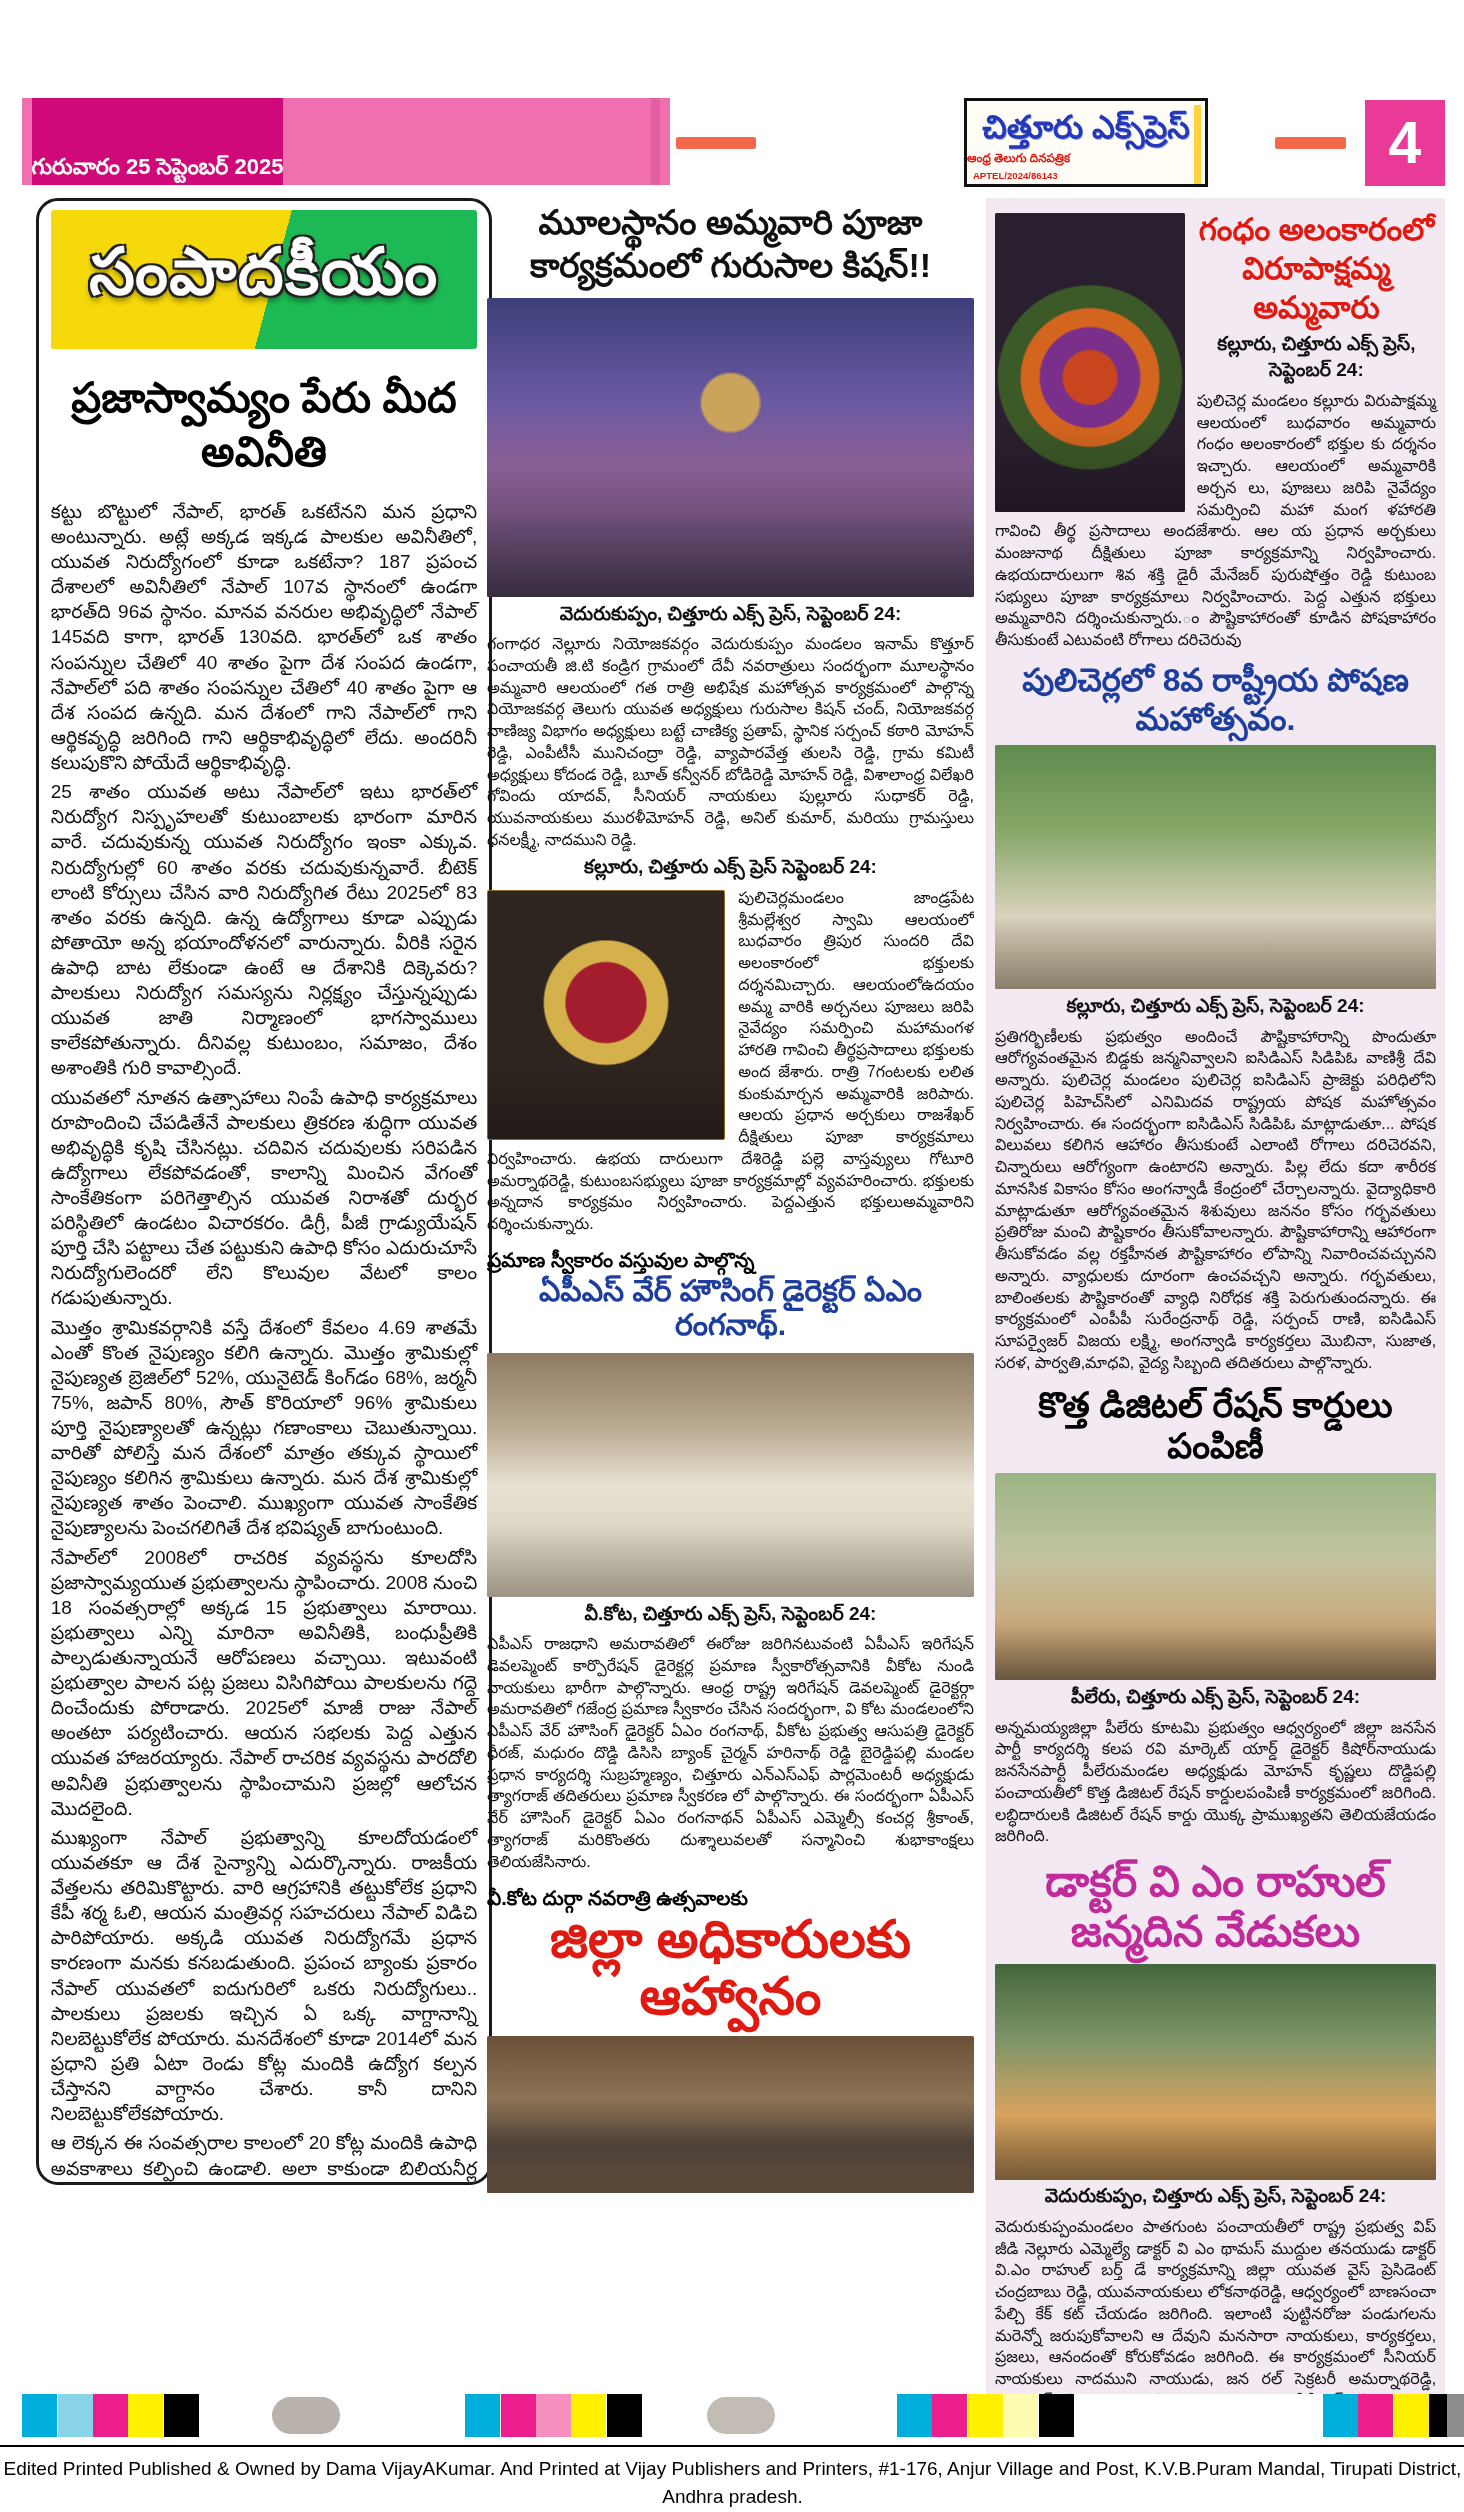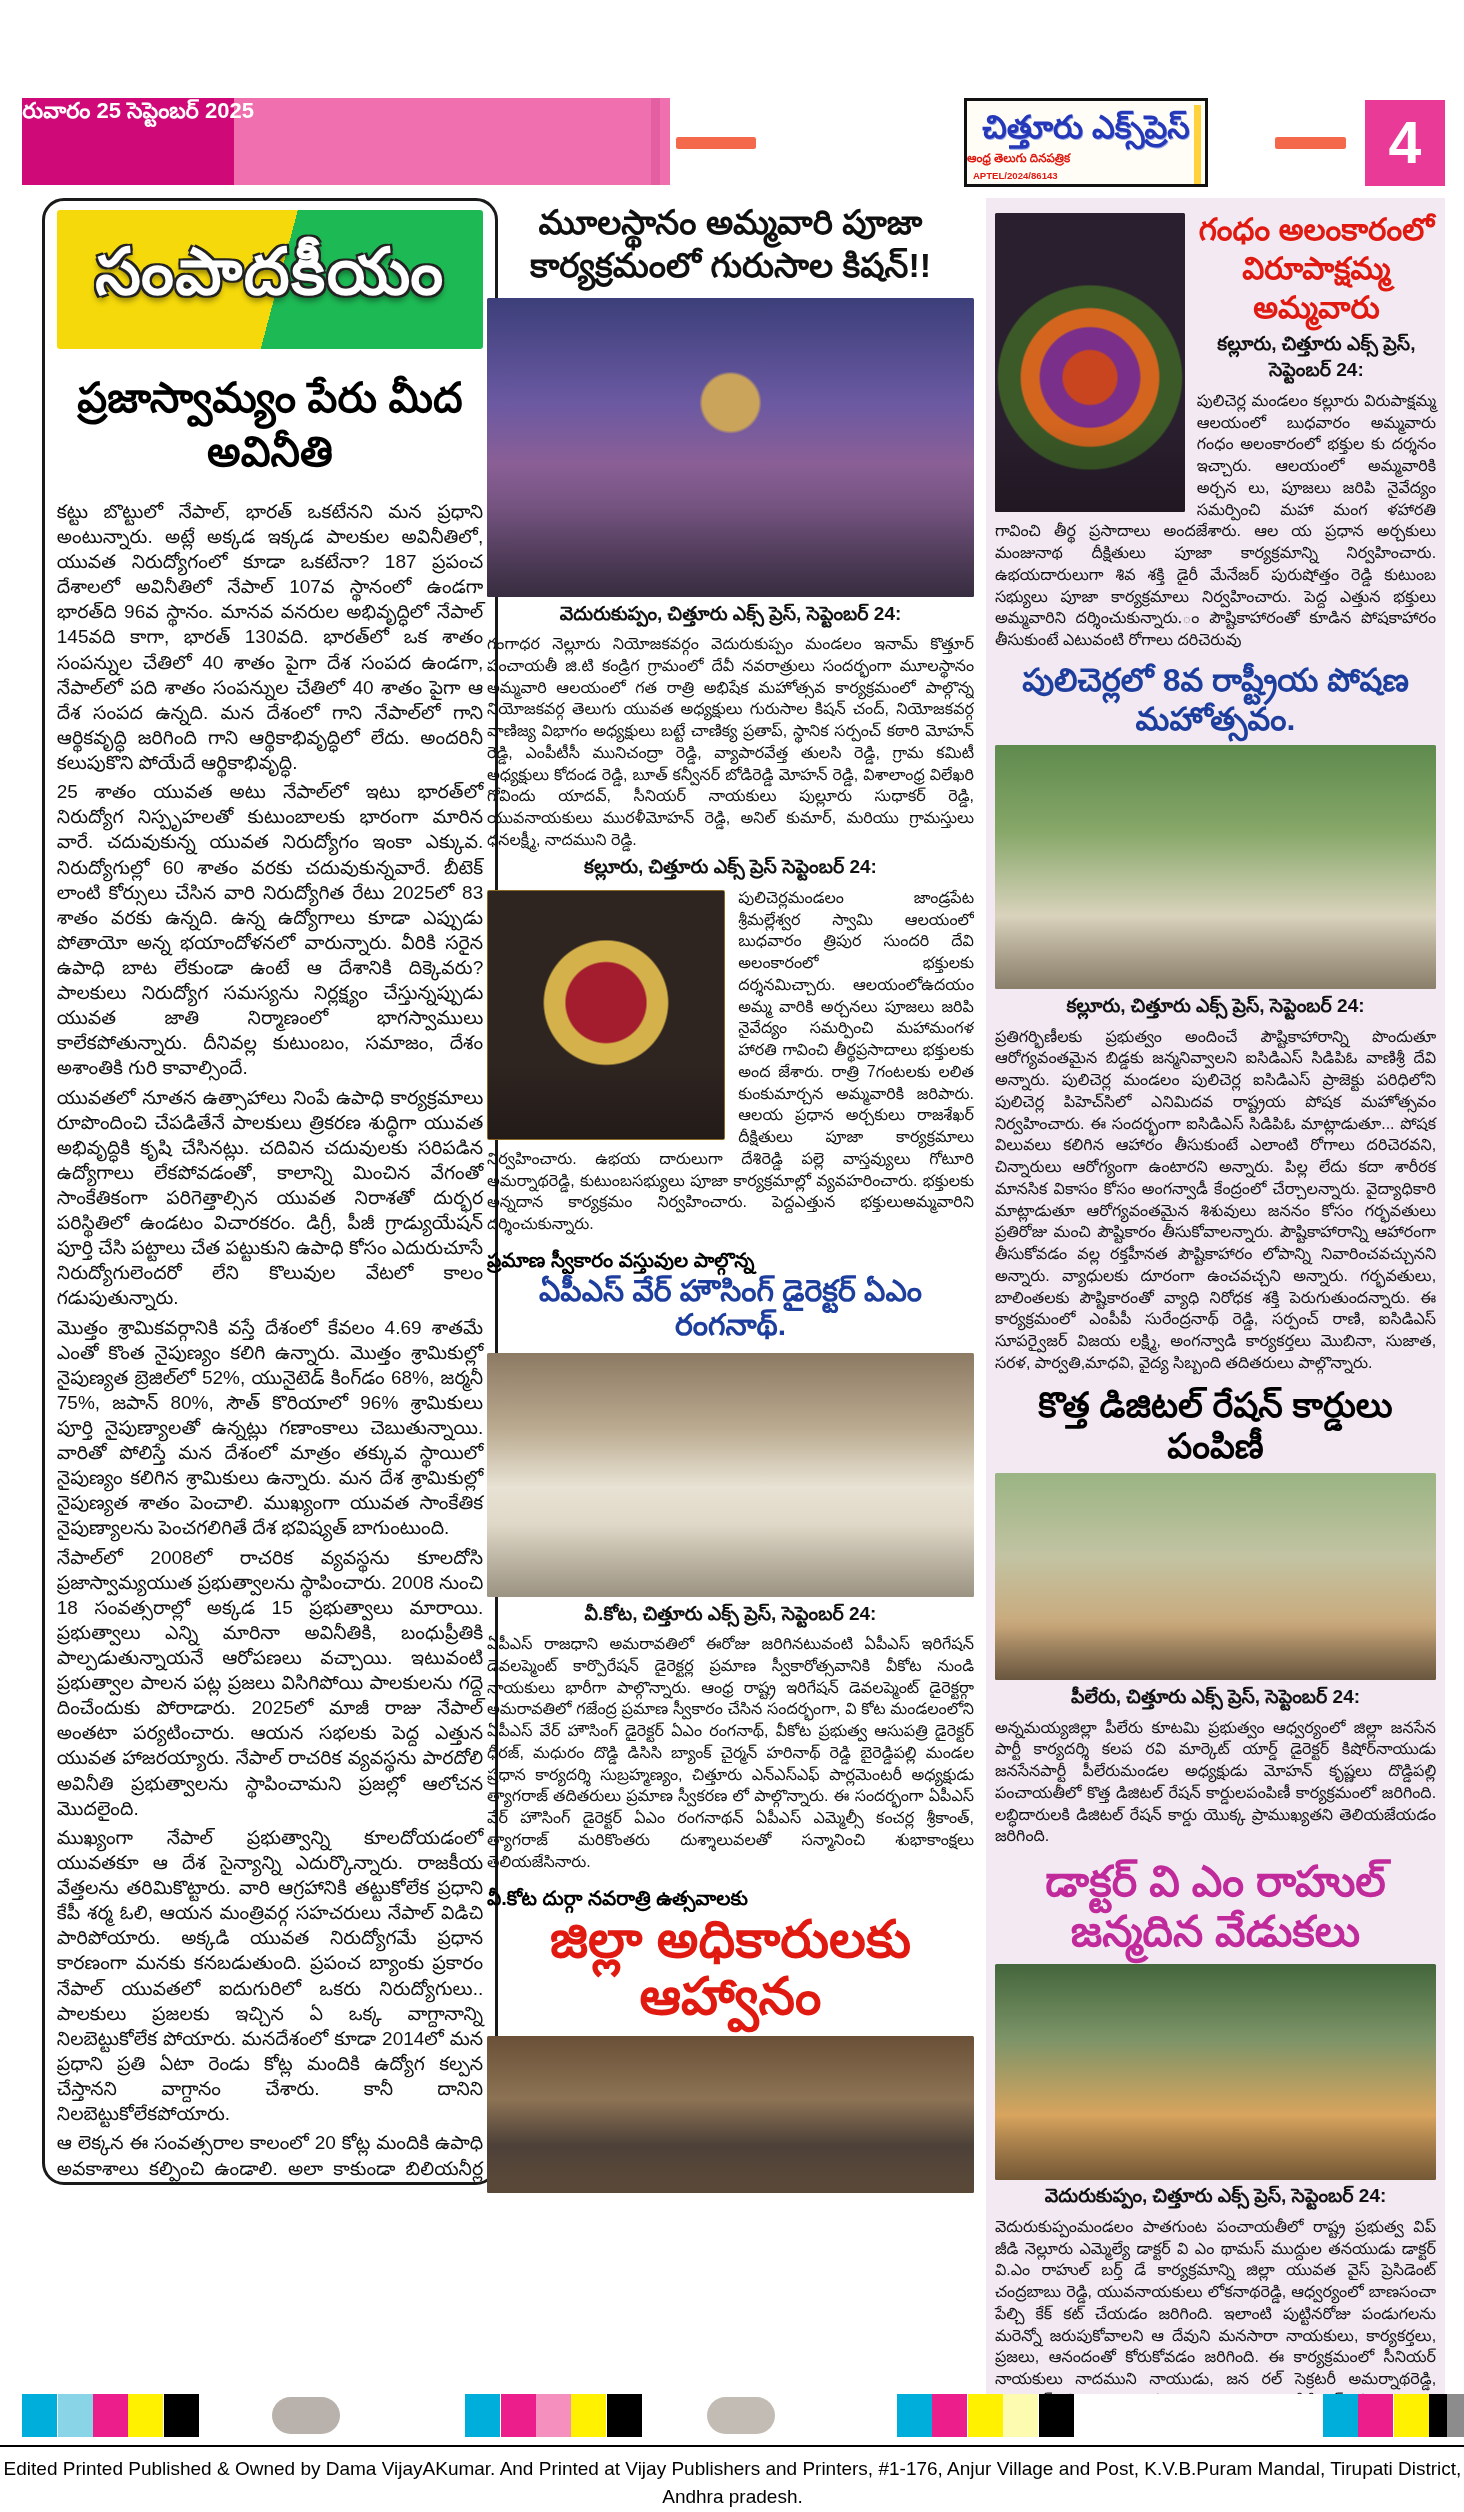--- a/index.html
+++ b/index.html
@@ -3,38 +3,38 @@
 <meta charset="utf-8">
 <style>
   html,body{margin:0;padding:0;}
   body{
     width:1465px;height:2512px;position:relative;background:#ffffff;
     font-family:"Liberation Sans", sans-serif;color:#111;
   }
   .abs{position:absolute;}
   
   .date-box{left:22px;top:98px;width:648px;height:87px;background:#f06fae;}
-  .date-box .dark{position:absolute;left:0;top:0;width:212px;height:100%;background:#cf0a78;
-    display:flex;align-items:flex-start;justify-content:center;}
+  .date-box .dark{position:absolute;left:10px;top:0;width:251px;height:100%;background:#cf0a78;
+    display:flex;align-items:flex-end;justify-content:center;}
   .date-box .edge{position:absolute;right:10.3px;top:0;width:8.9px;height:100%;background:#e35fa2;}
   .date-text{color:#fff;font-size:22px;font-weight:bold;white-space:nowrap;}
   .dash{background:#f4694b;height:11.8px;border-radius:2.2px;}
   .dash1{left:676px;top:137px;width:80px;}
   .dash2{left:1275px;top:137px;width:71px;}
   .masthead{left:964px;top:98px;width:244px;height:89px;background:#fffdf6;
     border:3px solid #111;box-sizing:border-box;overflow:hidden;}
   .masthead .ystrip{position:absolute;right:4.4px;top:4.4px;width:6.6px;height:80px;background:#ffd23d;}
   .mh-title{margin-top:10.3px;text-align:center;font-size:32px;font-weight:bold;color:#2438b8;
     text-shadow:0.7px 0.7px 0 #9aa8e8;line-height:1.05;}
   .mh-sub{text-align:left;font-size:11.8px;font-weight:bold;color:#e01911;margin-top:6px;}
   .mh-reg{position:absolute;left:5.9px;bottom:3px;font-size:9.6px;font-weight:bold;color:#e01911;}
   .page-num{left:1365px;top:100px;width:80px;height:86px;background:#e83a96;color:#fff;
     display:flex;align-items:center;justify-content:center;font-size:59px;font-weight:bold;}
   
-  .editorial{left:42px;top:198px;width:456px;height:1987px;border:3.7px solid #1a1a1a;
+  .editorial{left:36px;top:198px;width:456px;height:1987px;border:3.7px solid #1a1a1a;
     border-radius:22px;box-sizing:border-box;background:#fff;padding:8.9px 11.8px;overflow:hidden;}
   .ed-banner{height:139px;background:linear-gradient(105deg,#f5d90a 0%,#f5d90a 52%,#1db954 52%,#1db954 100%);
     display:flex;align-items:center;justify-content:center;border-radius:3px;}
   .ed-banner span{font-size:65px;font-weight:bold;color:#fff;letter-spacing:1.5px;
     text-shadow:2.2px 2.2px 0 #222,-2.2px -2.2px 0 #222,2.2px -2.2px 0 #222,-2.2px 2.2px 0 #222,0 5.2px 6.6px rgba(0,0,0,.45);}
   .ed-headline{font-size:42px;font-weight:bold;text-align:center;line-height:1.3;margin:22px 3px 19px 3px;color:#000;}
   .ed-body{font-size:19px;line-height:1.32;text-align:justify;color:#101010;}
   .ed-body p{margin:0 0 4.4px 0;}
   
   .col2{left:487px;top:198px;width:487px;height:2237px;overflow:hidden;}

